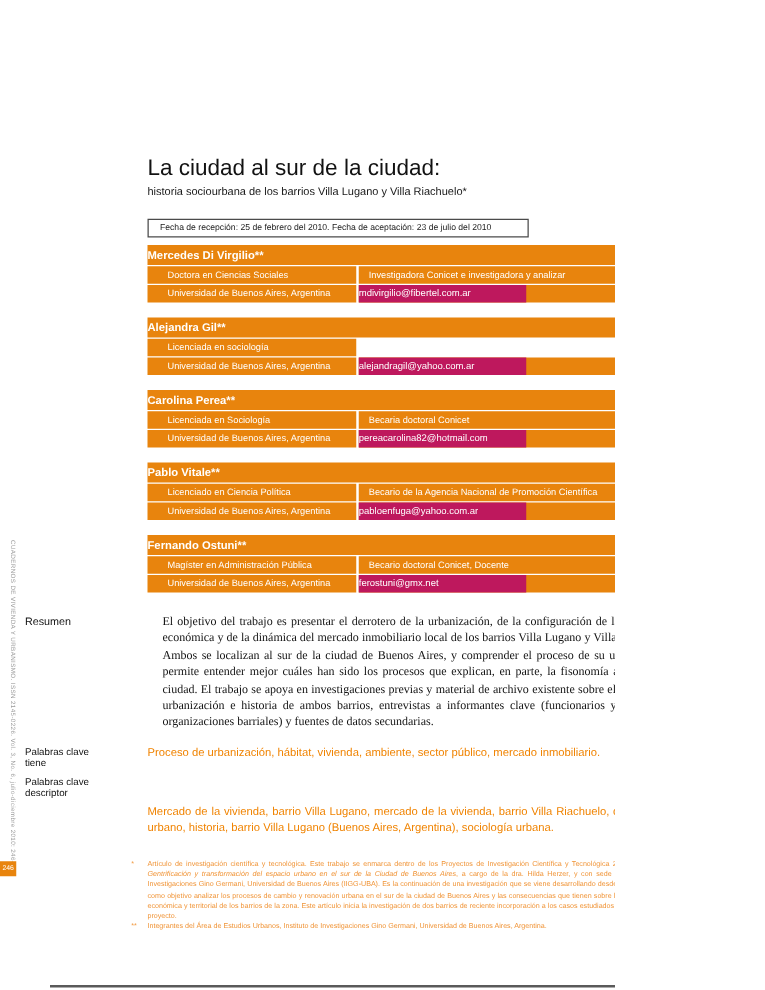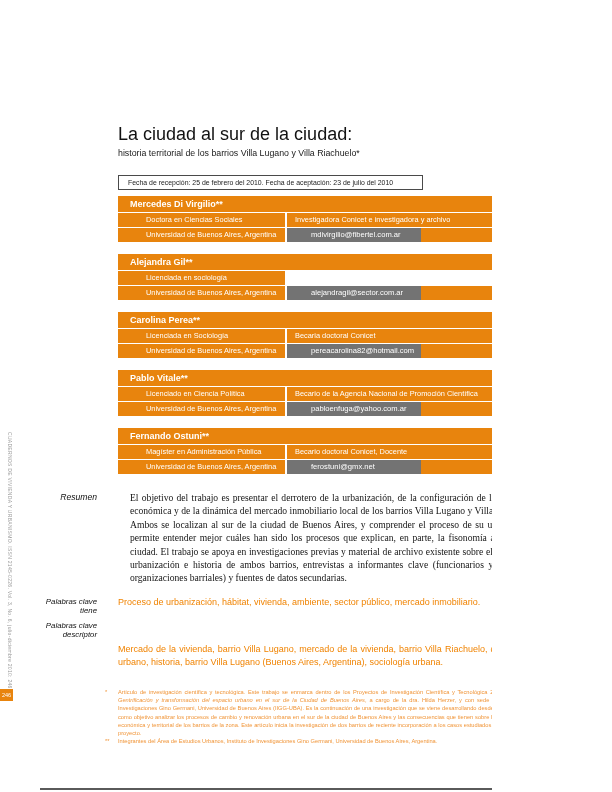--- a/index.html
+++ b/index.html
@@ -29,41 +29,41 @@
   .subtitle { position:absolute; left:118px; top:148px; font-size:8.8px; color:#1a1a1a; }
   .dates-box {
     position:absolute; left:118px; top:175px; width:305px; height:15px;
     border:1px solid #4a4a4a; font-size:6.9px; line-height:13px; padding-left:9px; color:#222;
   }
 
   
   .author-block { position:absolute; left:118px; width:389px; }
   .a-name {
     height:16px; background:#E8840D; color:#fff;
-    font-weight:700; font-size:9px; line-height:16px; padding-left:12px;
+    font-weight:700; font-size:9px; line-height:16px; padding-left:0;
   }
   .a-row { display:flex; height:14px; margin-top:1px; }
   .a-cell-l {
     width:167px; background:#E8840D; color:#fff;
-    font-size:7.4px; line-height:14px; padding-left:28px; margin-right:2px;
+    font-size:7.4px; line-height:14px; padding-left:16px; margin-right:2px;
   }
   .a-cell-r {
     flex:1; background:#E8840D; color:#fff;
     font-size:7.4px; line-height:14px; padding-left:8px;
   }
   .a-cell-r.no-pad { padding-left:0; }
   .a-email {
-    display:inline-block; width:134px; height:14px; background:#737373;
-    color:#fff; font-size:7.6px; line-height:14px; padding-left:24px; vertical-align:top;
+    display:inline-block; width:134px; height:14px; background:#be185d;
+    color:#fff; font-size:7.6px; line-height:14px; padding-left:0; vertical-align:top;
   }
 
   
   .side-label {
-    position:absolute; left:20px; width:77px; text-align:right;
-    font-size:7.8px; line-height:9px; color:#111;font-style:italic;
+    position:absolute; left:20px; width:77px; text-align:left;
+    font-size:7.8px; line-height:9px; color:#111;
   }
   .lbl-resumen { top:493px; font-size:8.6px; }
   .lbl-kw-autor { top:597px; }
   .lbl-kw-desc  { top:621px; }
 
   .abstract-text {
     position:absolute; left:118px; top:491px; width:407px;
     font-family:"Liberation Serif", serif; font-size:9.6px; line-height:13.4px;
     text-align:justify; color:#141414;margin-left:12px;
   }
@@ -84,43 +84,43 @@
 </style>
 </head>
 <body>
 
 <div class="page">
 
   <div class="spine-text">CUADERNOS DE VIVIENDA Y URBANISMO. ISSN 2145-0226. Vol. 3, No. 6, julio-diciembre 2010: 246-261</div>
   <div class="page-badge">246</div>
 
   <div class="title">La ciudad al sur de la ciudad:</div>
-  <div class="subtitle">historia territorial de los barrios Villa Lugano y Villa Riachuelo*</div>
+  <div class="subtitle">historia sociourbana de los barrios Villa Lugano y Villa Riachuelo*</div>
   <div class="dates-box">Fecha de recepción: 25 de febrero del 2010. Fecha de aceptación: 23 de julio del 2010</div>
 
   <div class="author-block" style="top:196px">
     <div class="a-name">Mercedes Di Virgilio**</div>
     <div class="a-row">
       <div class="a-cell-l">Doctora en Ciencias Sociales</div>
-      <div class="a-cell-r">Investigadora Conicet e investigadora y archivo</div>
+      <div class="a-cell-r">Investigadora Conicet e investigadora y analizar</div>
     </div>
     <div class="a-row">
       <div class="a-cell-l">Universidad de Buenos Aires, Argentina</div>
       <div class="a-cell-r no-pad"><span class="a-email">mdivirgilio@fibertel.com.ar</span></div>
     </div>
   </div>
 
   <div class="author-block" style="top:254px">
     <div class="a-name">Alejandra Gil**</div>
     <div class="a-row">
       <div class="a-cell-l">Licenciada en sociología</div>
     </div>
     <div class="a-row">
       <div class="a-cell-l">Universidad de Buenos Aires, Argentina</div>
-      <div class="a-cell-r no-pad"><span class="a-email">alejandragil@sector.com.ar</span></div>
+      <div class="a-cell-r no-pad"><span class="a-email">alejandragil@yahoo.com.ar</span></div>
     </div>
   </div>
 
   <div class="author-block" style="top:312px">
     <div class="a-name">Carolina Perea**</div>
     <div class="a-row">
       <div class="a-cell-l">Licenciada en Sociología</div>
       <div class="a-cell-r">Becaria doctoral Conicet</div>
     </div>
     <div class="a-row">

